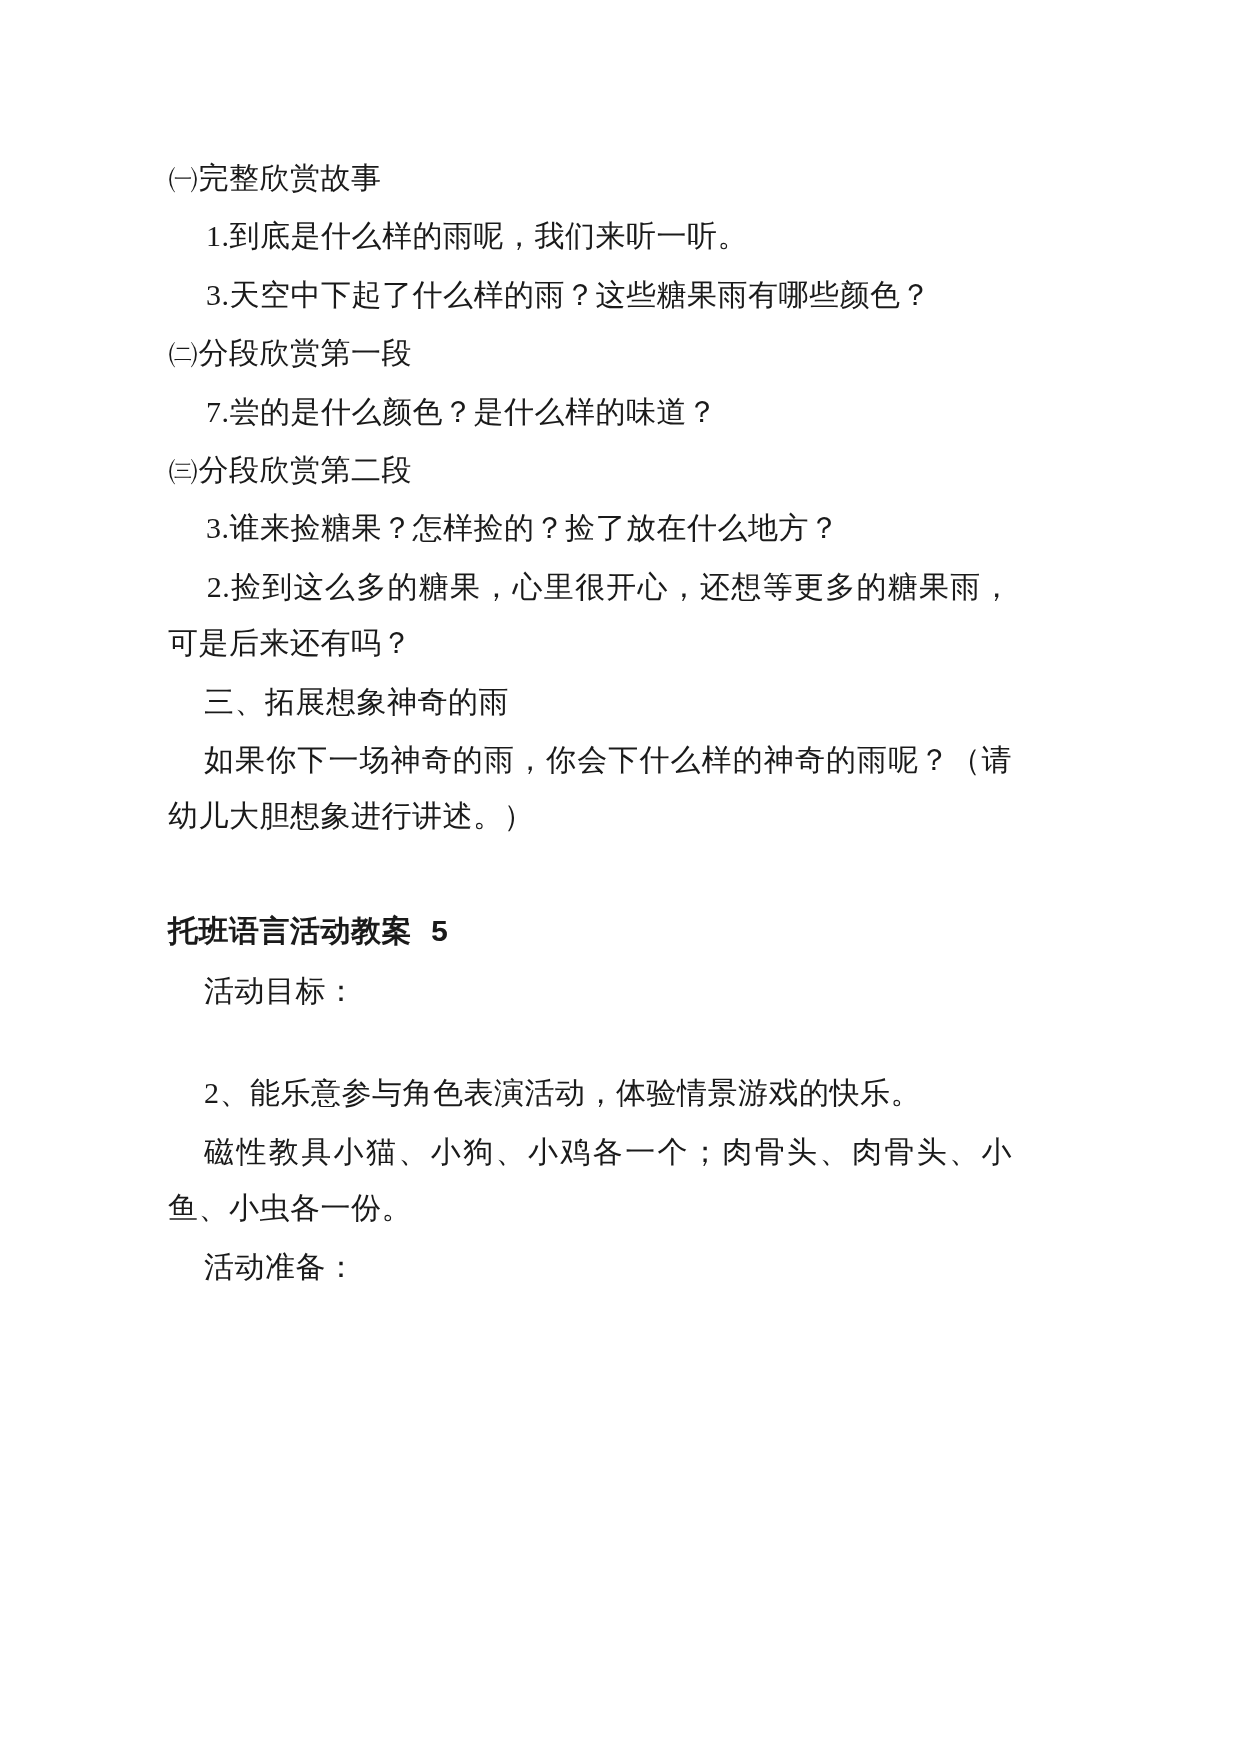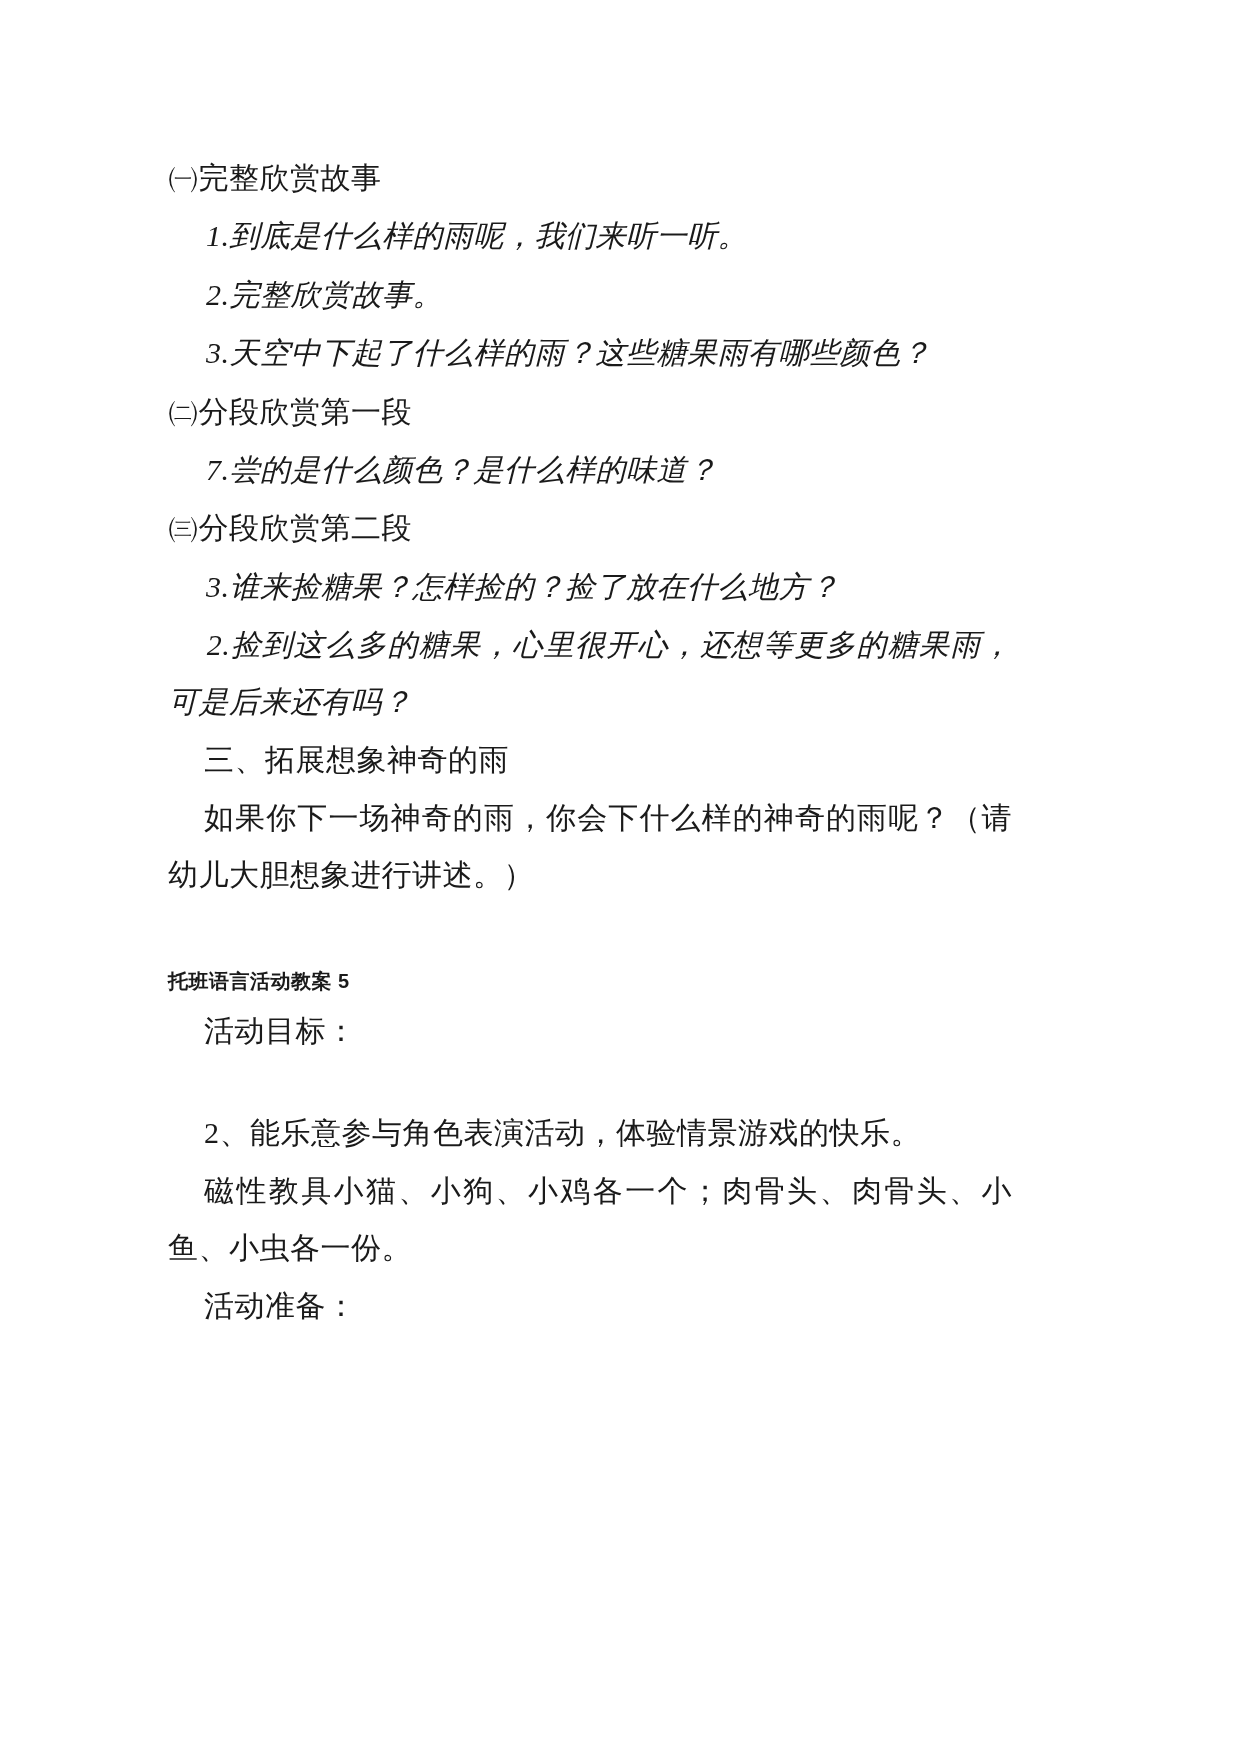--- a/index.html
+++ b/index.html
@@ -28,43 +28,42 @@
     letter-spacing: 0.5px;
     color: #1a1a1a;
   }
   .para {
     margin: 0 0 2px 0;
     text-align: justify;
     text-justify: inter-ideograph;
     white-space: pre-wrap;
   }
   .indent-1 { text-indent: 0; }
-  .indent-2 { text-indent: 30px; font-style: italic; }
+  .indent-2 { text-indent: 30px; }
   .indent-3 { text-indent: 36px; }
   .blank-line {
     height: 58px;
   }
   .gap-small { height: 44px; }
   .heading {
     margin: 0 0 2px 0;
     font-weight: bold;
-    font-size: 20px;
+    font-size: 30px;
     text-indent: 0;
-    font-family: Liberation Sans, sans-serif;
+    font-family: Liberation Mono, monospace;
   }
 </style>
 </head>
 <body>
 
 <div class="page">
   <div class="doc-body">
 
     <p class="para indent-1">㈠完整欣赏故事</p>
     <p class="para indent-2"> 1.到底是什么样的雨呢，我们来听一听。</p>
-    <p class="para indent-2"> 2.完整欣赏故事。</p>
     <p class="para indent-2"> 3.天空中下起了什么样的雨？这些糖果雨有哪些颜色？</p>
     <p class="para indent-1">㈡分段欣赏第一段</p>
     <p class="para indent-2"> 7.尝的是什么颜色？是什么样的味道？</p>
     <p class="para indent-1">㈢分段欣赏第二段</p>
     <p class="para indent-2"> 3.谁来捡糖果？怎样捡的？捡了放在什么地方？</p>
     <p class="para indent-2"> 2.捡到这么多的糖果，心里很开心，还想等更多的糖果雨，可是后来还有吗？</p>
     <p class="para indent-3">三、拓展想象神奇的雨</p>
     <p class="para indent-3">如果你下一场神奇的雨，你会下什么样的神奇的雨呢？（请幼儿大胆想象进行讲述。）</p>
 
     <div class="blank-line"></div>

